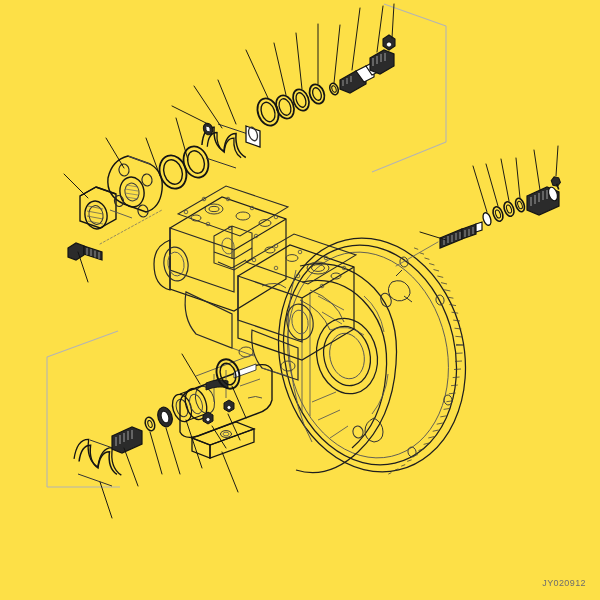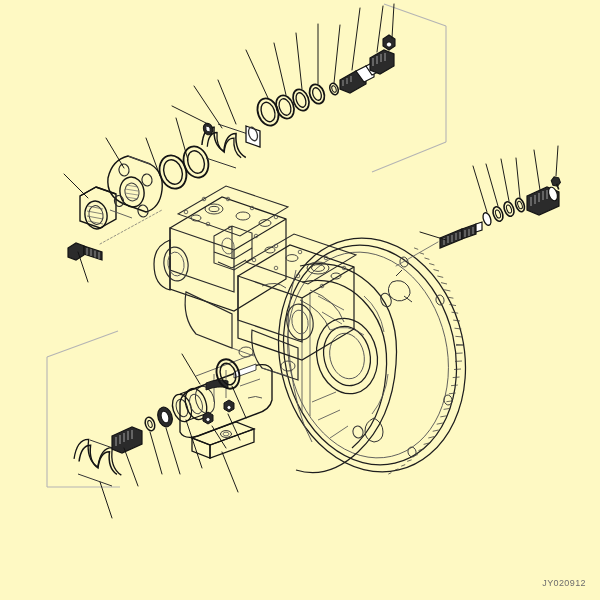--- a/index.html
+++ b/index.html
@@ -8,21 +8,21 @@
     padding: 0;
     background: #ffffff;
   }
   body {
     font-family: "Liberation Sans", sans-serif;
   }
   #sheet {
     position: relative;
     width: 600px;
     height: 600px;
-    background: #fef9c3;
+    background: #fde047;
     overflow: hidden;
   }
   #sheet svg {
     position: absolute;
     left: 0;
     top: 0;
     display: block;
   }
   .drawing-id {
     position: absolute;

